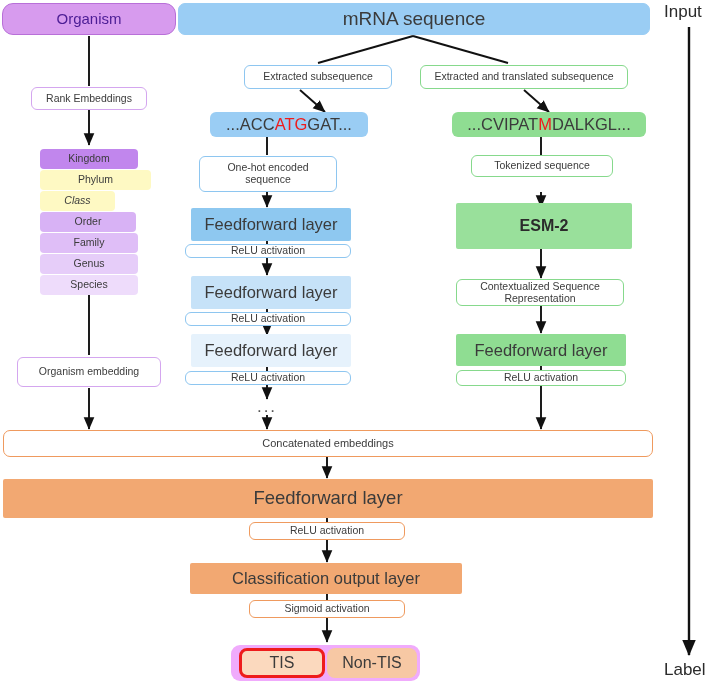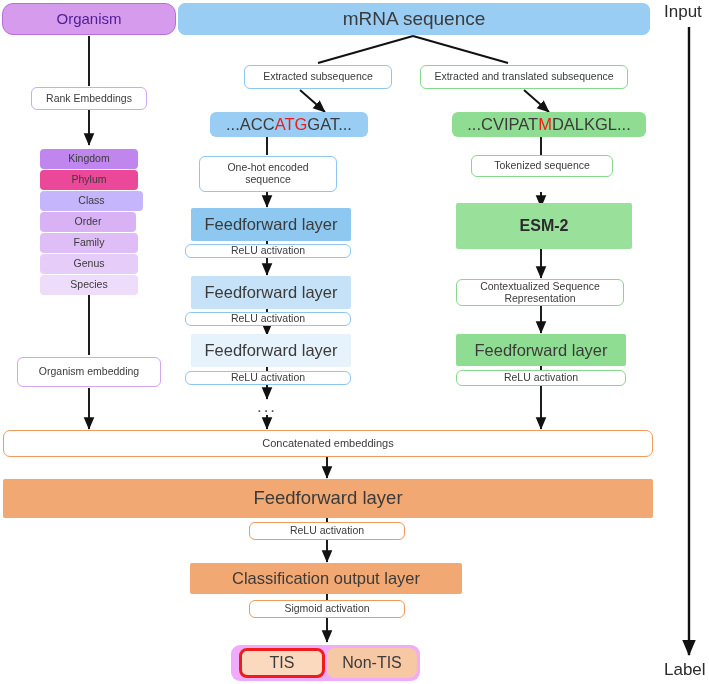--- a/index.html
+++ b/index.html
@@ -223,24 +223,24 @@
     <span>mRNA sequence</span>
   </div>
 
   <div class="node pill pill-purple" style="left:31px; top:87px; width:116px; height:23px;">
     <span>Rank Embeddings</span>
   </div>
 
   <div class="node rank" style="left:40px; top:149px; width:98px; height:20px; background:#c186ed;">
     <span>Kingdom</span>
   </div>
-  <div class="node rank" style="left:40px; top:170px; width:98px; height:20px; background:#ec4899;">
+  <div class="node rank" style="left:40px; top:170px; width:111px; height:20px; background:#fef9c3;">
     <span>Phylum</span>
   </div>
-  <div class="node rank" style="left:40px; top:191px; width:103px; height:20px; background:#c4b5fd;">
+  <div class="node rank" style="left:40px; top:191px; width:75px; height:20px; background:#fef9c3;font-style:italic;">
     <span>Class</span>
   </div>
   <div class="node rank" style="left:40px; top:212px; width:96px; height:20px; background:#d8b2f5;">
     <span>Order</span>
   </div>
   <div class="node rank" style="left:40px; top:233px; width:98px; height:20px; background:#dfbef7;">
     <span>Family</span>
   </div>
   <div class="node rank" style="left:40px; top:254px; width:98px; height:20px; background:#e6cdf9;">
     <span>Genus</span>

